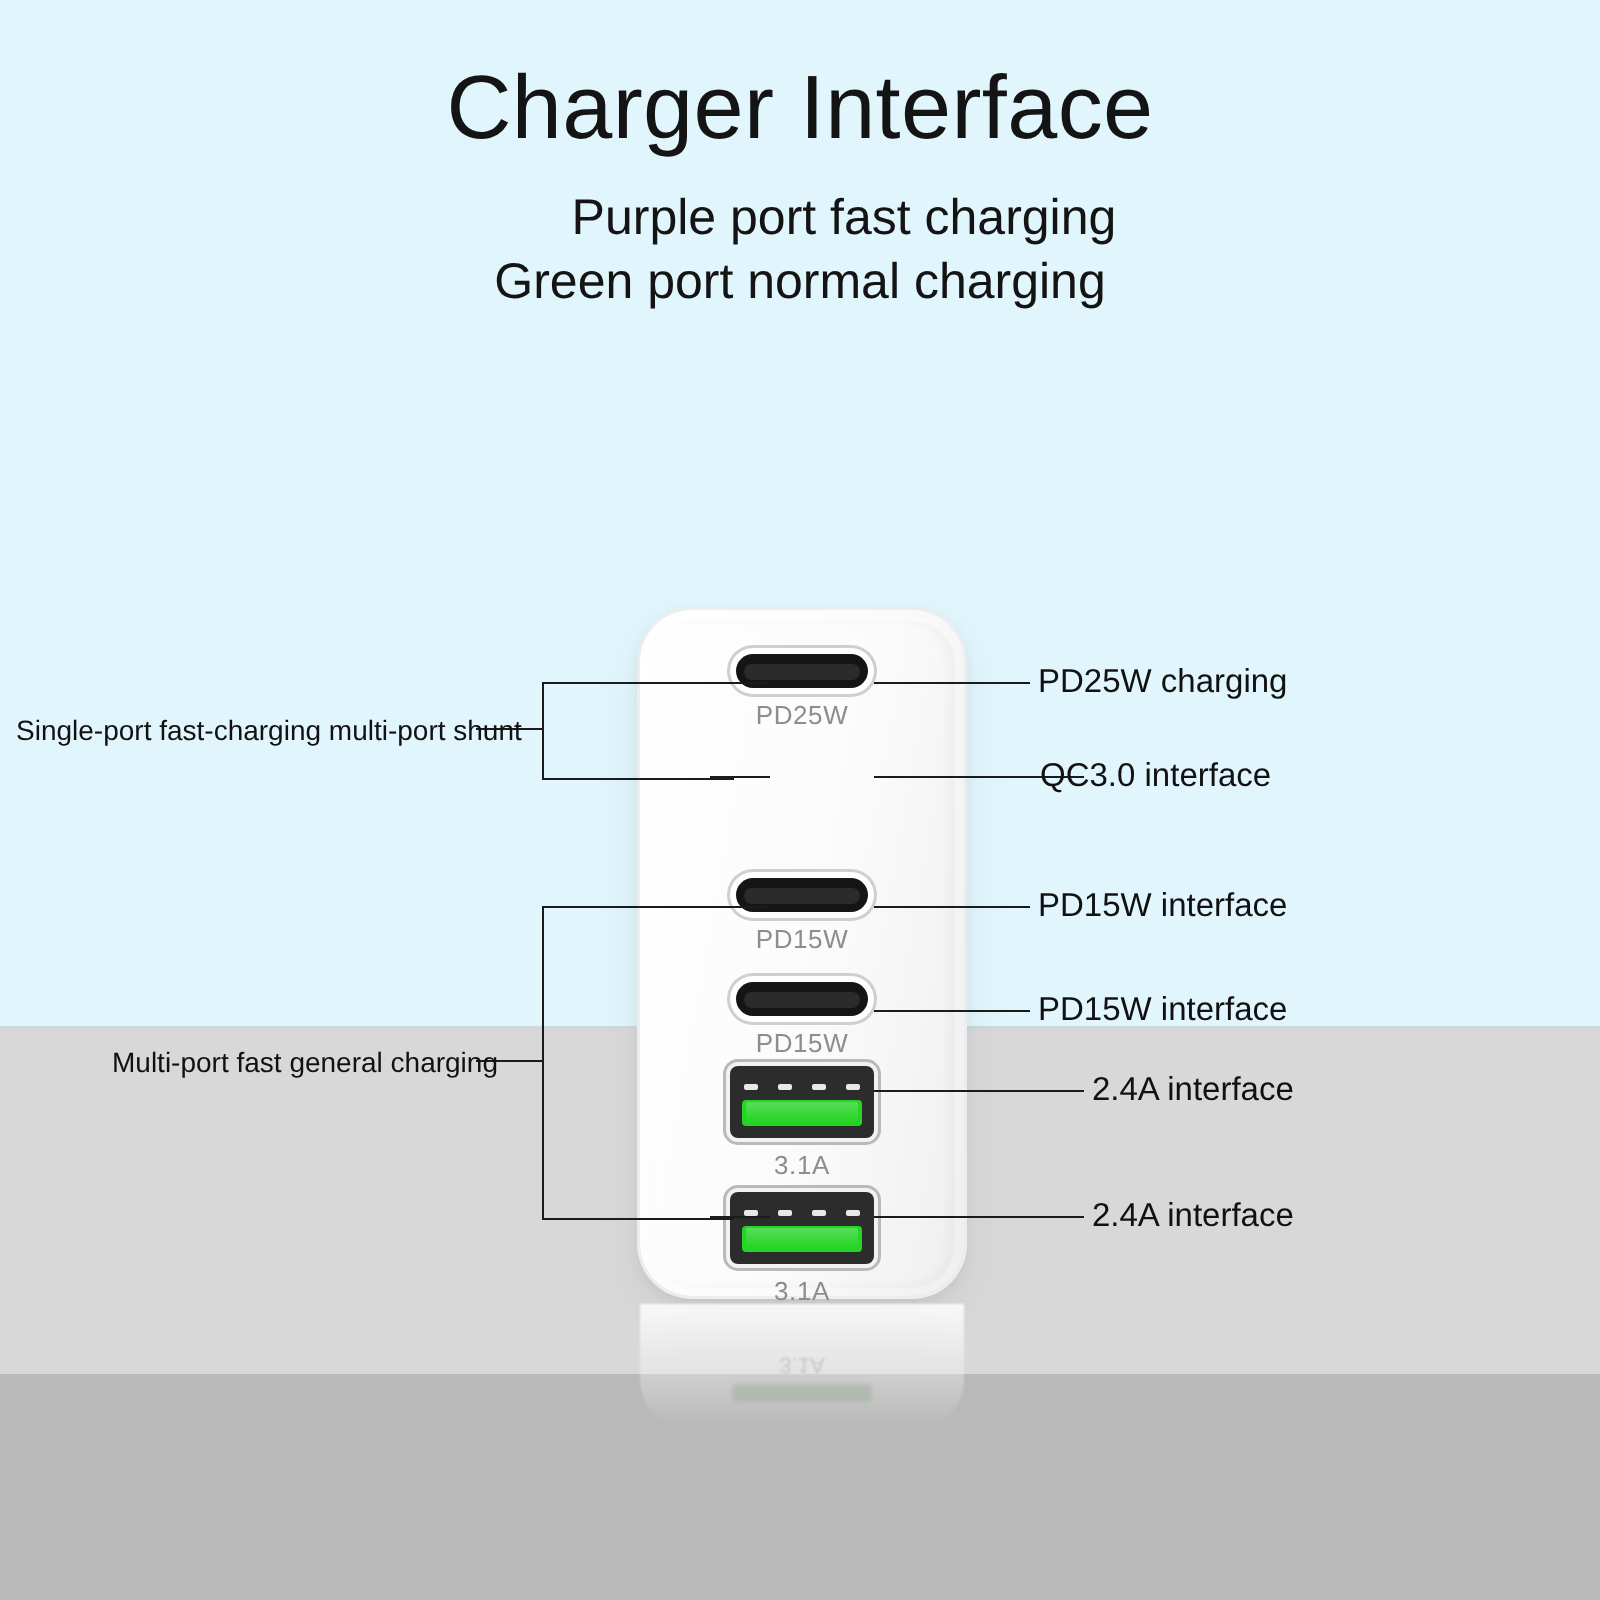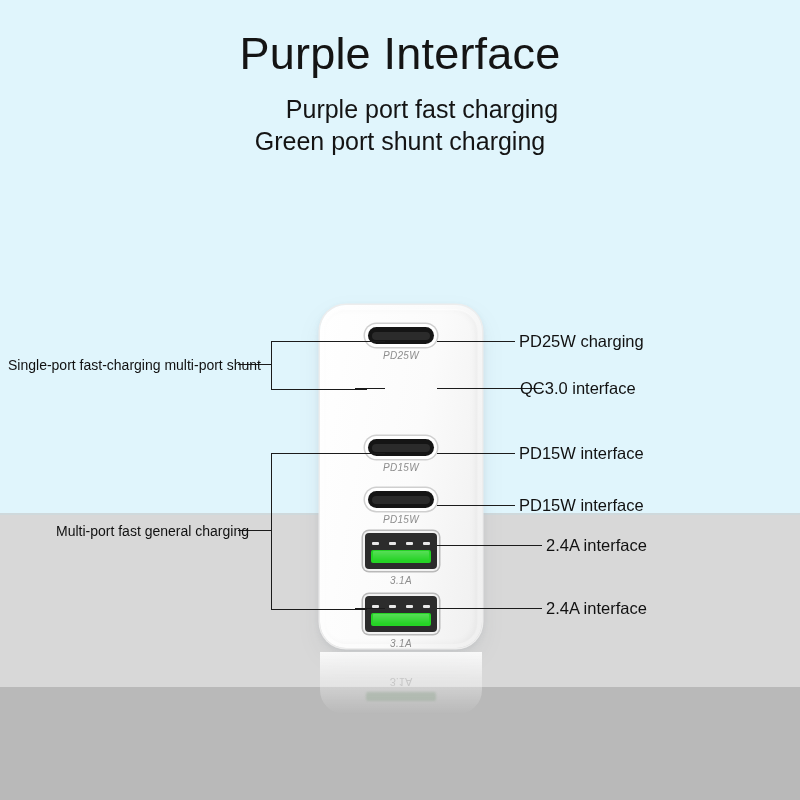--- a/index.html
+++ b/index.html
@@ -39,21 +39,21 @@
   .usba{position:relative;width:72px;height:36px;margin:0 auto;
         background:#2c2c2c;border-radius:4px;
         box-shadow:0 0 0 2px #f2f2f2, 0 0 0 3.5px #b9b9b9;}
   .usba .pins{position:absolute;left:7px;right:7px;top:7px;height:7px;display:flex;
         justify-content:space-between;align-items:center;}
   .usba .pins i{display:block;width:7px;height:3px;background:#e8e8e8;border-radius:1px;}
   .usba .tongue{position:absolute;left:6px;right:6px;bottom:6px;height:13px;border-radius:2px;}
   .usba .tongue::after{content:"";position:absolute;inset:1px 2px 2px 2px;border-radius:1px;opacity:.35;
         background:linear-gradient(180deg,rgba(255,255,255,.65),rgba(255,255,255,0));}
 
-  .port-label{text-align:center;font-size:10px;color:#8d8d8d;margin-top:6px;letter-spacing:.3px;font-style:italic;}
+  .port-label{text-align:center;font-size:13px;color:#8d8d8d;margin-top:6px;letter-spacing:.3px;}
 
   
   #reflection{position:absolute;left:320px;top:652px;width:162px;height:62px;
         background:linear-gradient(180deg,rgba(255,255,255,.85) 0%,rgba(248,248,248,.45) 45%,rgba(235,235,235,0) 100%);
         border-radius:0 0 24px 24px;filter:blur(.6px);}
   #reflection .r-label{position:absolute;left:0;width:162px;top:24px;text-align:center;
         font-size:11px;color:#bdbdbd;transform:scaleY(-1);opacity:.75;}
   #reflection .r-port{position:absolute;left:46px;width:70px;top:40px;height:9px;
         background:#9fb09f;opacity:.55;border-radius:2px;filter:blur(1px);}
 
@@ -69,23 +69,23 @@
 </head>
 <body>
 
 <div id="stage">
 
   <div class="band" id="band-surface"></div>
   <div class="band" id="band-surface-edge"></div>
   <div class="band" id="band-floor"></div>
 
   <div id="title-block">
-    <div id="main-title">Purple Interface</div>
+    <div id="main-title">Charger Interface</div>
     <div id="sub1">Purple port fast charging</div>
-    <div id="sub2">Green port shunt charging</div>
+    <div id="sub2">Green port normal charging</div>
   </div>
 
   <div id="charger">
 
     <div class="port-slot" style="top:22px;">
       <div class="usbc"></div>
       <div class="port-label">PD25W</div>
     </div>
 
 

